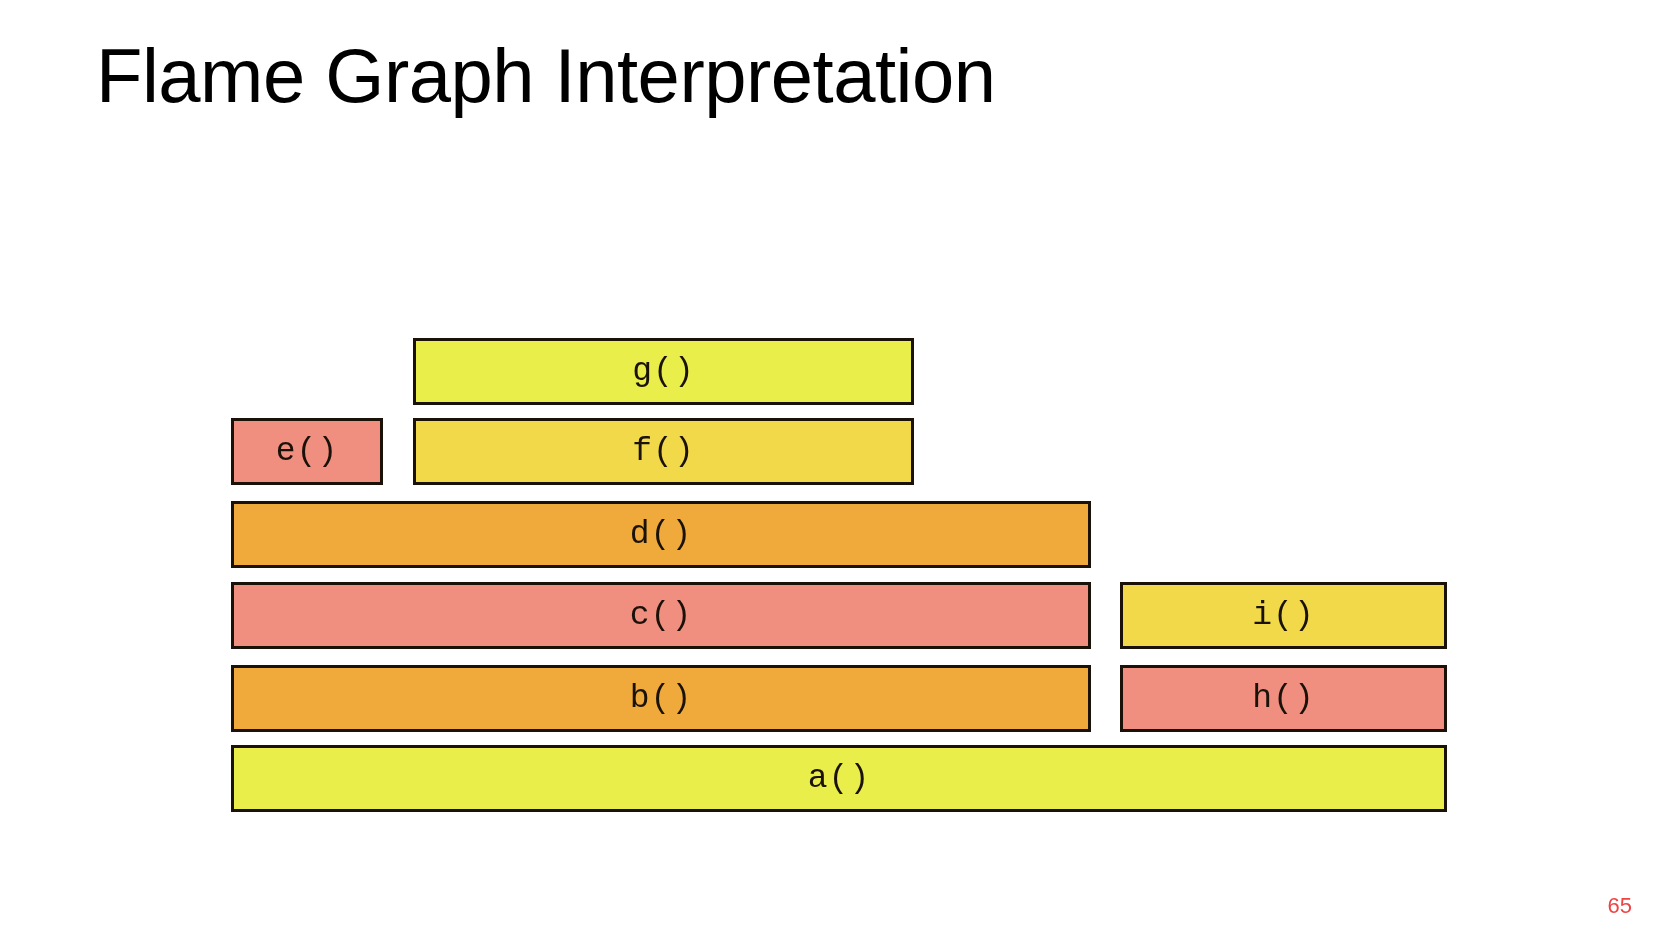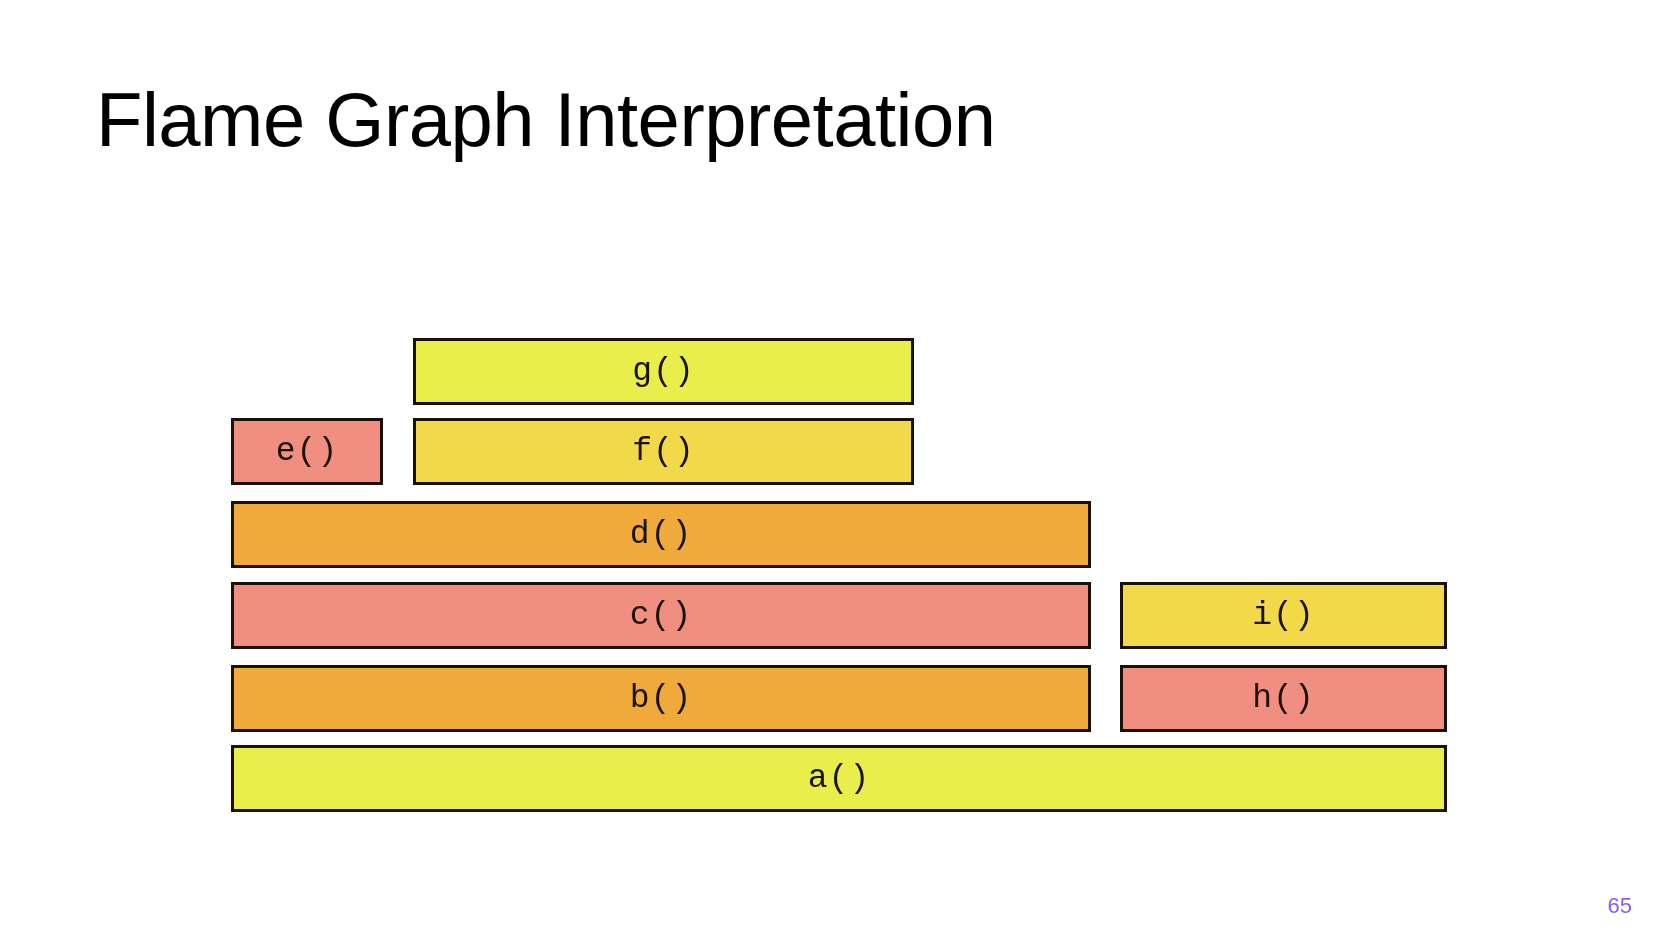--- a/index.html
+++ b/index.html
@@ -22,21 +22,20 @@
     position: absolute;
     left: 96px;
     top: 34px;
     font-family: "Liberation Sans", sans-serif;
     font-size: 76px;
     font-weight: 400;
     color: #000000;
     letter-spacing: -0.5px;
     white-space: nowrap;
     line-height: 1.1;
-    margin-top: 44px;
   }
   #flame-graph {
     position: absolute;
     left: 0;
     top: 0;
     width: 1654px;
     height: 931px;
   }
   .frame {
     position: absolute;
@@ -54,21 +53,21 @@
     letter-spacing: 1px;
     line-height: 1;
     user-select: none;
   }
   #page-number {
     position: absolute;
     right: 22px;
     bottom: 12px;
     font-family: "Liberation Sans", sans-serif;
     font-size: 22px;
-    color: #8b5cf6;
+    color: #ef4444;
   }
 </style>
 </head>
 <body style="background: rgb(255, 255, 255);">
 
 <div id="slide" style="background: rgb(255, 255, 255);">
 
   <div id="slide-title">Flame Graph Interpretation</div>
 
   <div id="flame-graph">

